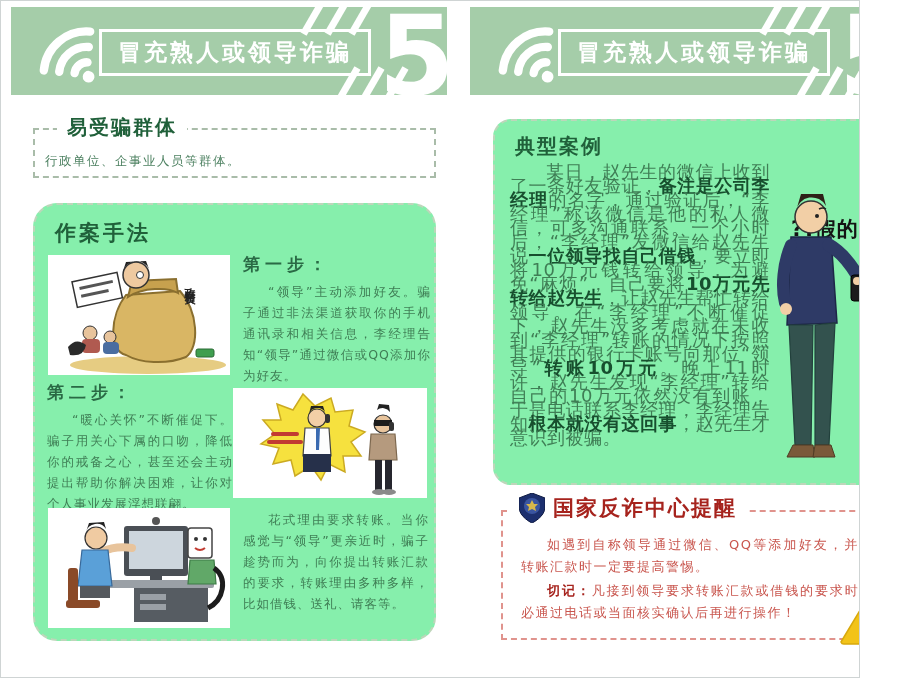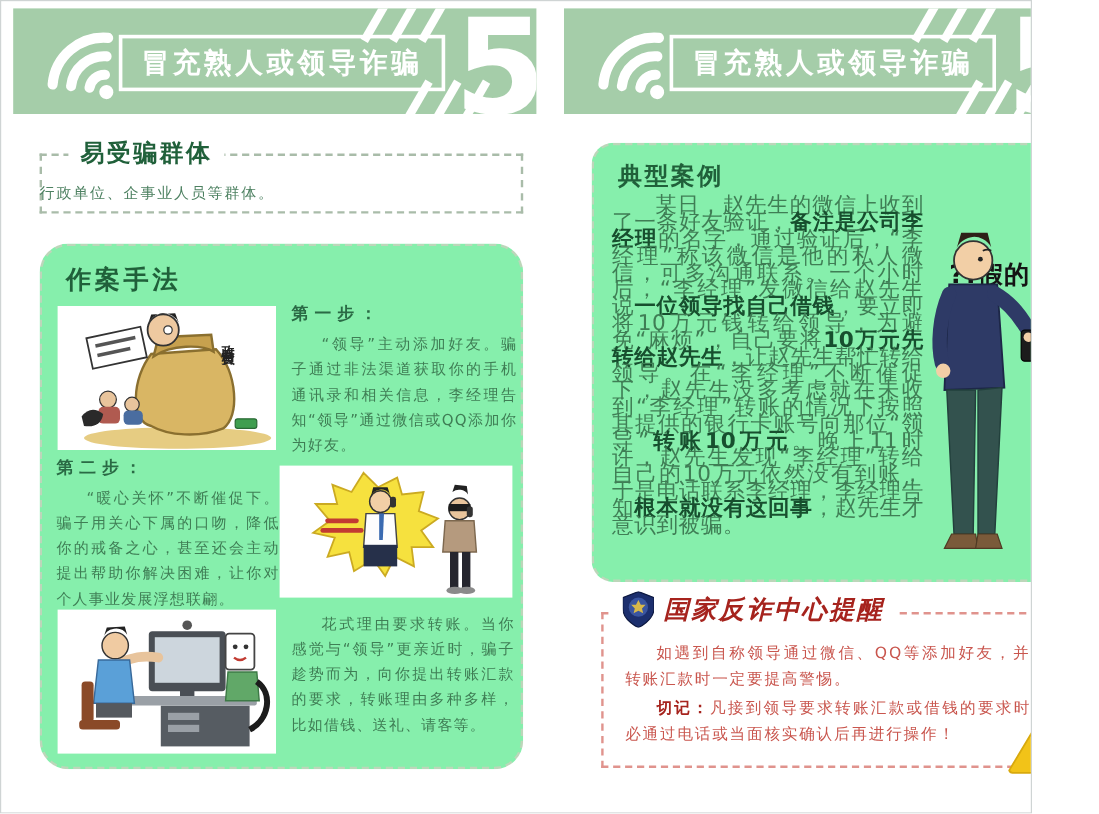--- a/index.html
+++ b/index.html
@@ -30,40 +30,40 @@
   .banner-num { position:absolute; right:-8px; top:-6px; font-size:110px; line-height:1;
                 font-weight:800; color:#fff; font-family:"DejaVu Sans", sans-serif; }
 
   
   .green-title { color:#20603a; font-weight:bold; }
 
   .vuln-box { position:absolute; left:32px; top:127px; width:403px; height:50px;
               border:2px dashed #a9bca9; }
   .vuln-title { position:absolute; left:56px; top:113px; background:#fff; padding:0 10px;
                 font-size:20px; letter-spacing:2px; z-index:2; }
-  .vuln-body { position:absolute; left:32px; top:152px; font-size:12.5px;
+  .vuln-body { position:absolute; left:44px; top:152px; font-size:12.5px;
                letter-spacing:1.5px; color:#4d8161; z-index:2;text-align:center; }
 
   .panel { background:#86efac; border:2px dashed #bdd6ba; border-radius:18px;
            position:absolute; }
   .method-box { left:32px; top:202px; width:403px; height:438px;border-radius:24px; }
   .method-title { position:absolute; left:20px; top:14px; font-size:21px;
                   letter-spacing:3px; }
 
   .illus { position:absolute; background:#fff; overflow:hidden; }
   .illus svg { display:block; width:100%; height:100%; }
   .illus-1 { left:13px;  top:50px;  width:182px; height:120px; }
   .illus-2 { left:198px; top:183px; width:194px; height:110px; }
   .illus-3 { left:13px;  top:303px; width:182px; height:120px; }
 
   .step-text { position:absolute; }
   .step-1 { left:208px; top:48px;  width:188px; }
   .step-2 { left:12px;  top:176px; width:186px; }
   .step-3 { left:208px; top:304px; width:186px; }
-  .step-title { font-size:14px; font-weight:bold; color:#2a6a45; letter-spacing:5px;
+  .step-title { font-size:17px; font-weight:bold; color:#2a6a45; letter-spacing:5px;
                 margin-bottom:5px; }
   .step-para { font-size:12.5px; line-height:21px; color:#3f7e55; letter-spacing:1px;
                text-indent:2em; text-align:justify; }
 
   .sack-label { position:absolute; right:34px; top:24px; writing-mode:vertical-rl;
                 font-size:11px; font-weight:bold; color:#222; letter-spacing:2px; }
 
   
   .case-box { left:492px; top:118px; width:386px; height:366px; }
   .case-title { position:absolute; left:20px; top:12px; font-size:20px; letter-spacing:2px; }
@@ -72,21 +72,21 @@
                text-indent:2em; text-align:justify; }
   .seg-bold { font-weight:bold; color:#174f2e; }
   .case-man { position:absolute; left:272px; top:62px; width:108px; height:296px; }
   .case-man svg { width:100%; height:100%; display:block; }
   .fake-label { position:absolute; left:296px; top:94px; font-size:21px; font-weight:800;
                 color:#141414; letter-spacing:1px; white-space:nowrap; }
 
   .reminder-box { position:absolute; left:500px; top:509px; width:404px; height:130px;
                   border:2px dashed #e0938d; }
   .reminder-title { position:absolute; left:508px; top:492px; background:#fff;
-                    padding:0 10px; display:flex; align-items:center; gap:8px; z-index:2;font-style:italic; }
+                    padding:0 10px; display:flex; align-items:center; gap:8px; z-index:2; }
   .reminder-title .txt { font-size:21px; font-weight:800; color:#a6231d; letter-spacing:2px; }
   .reminder-p { position:absolute; left:18px; width:368px; font-size:13px; line-height:22px;
                 color:#c9564e; letter-spacing:1.5px; text-indent:2em; text-align:justify; }
   .reminder-p.p1 { top:22px; }
   .reminder-p.p2 { top:68px; }
   .reminder-p .seg-bold { color:#a6231d; font-weight:800; }
   .warn-triangle { position:absolute; right:12px; bottom:-8px; width:52px; height:46px; }
 </style>
 </head>
 <body>

